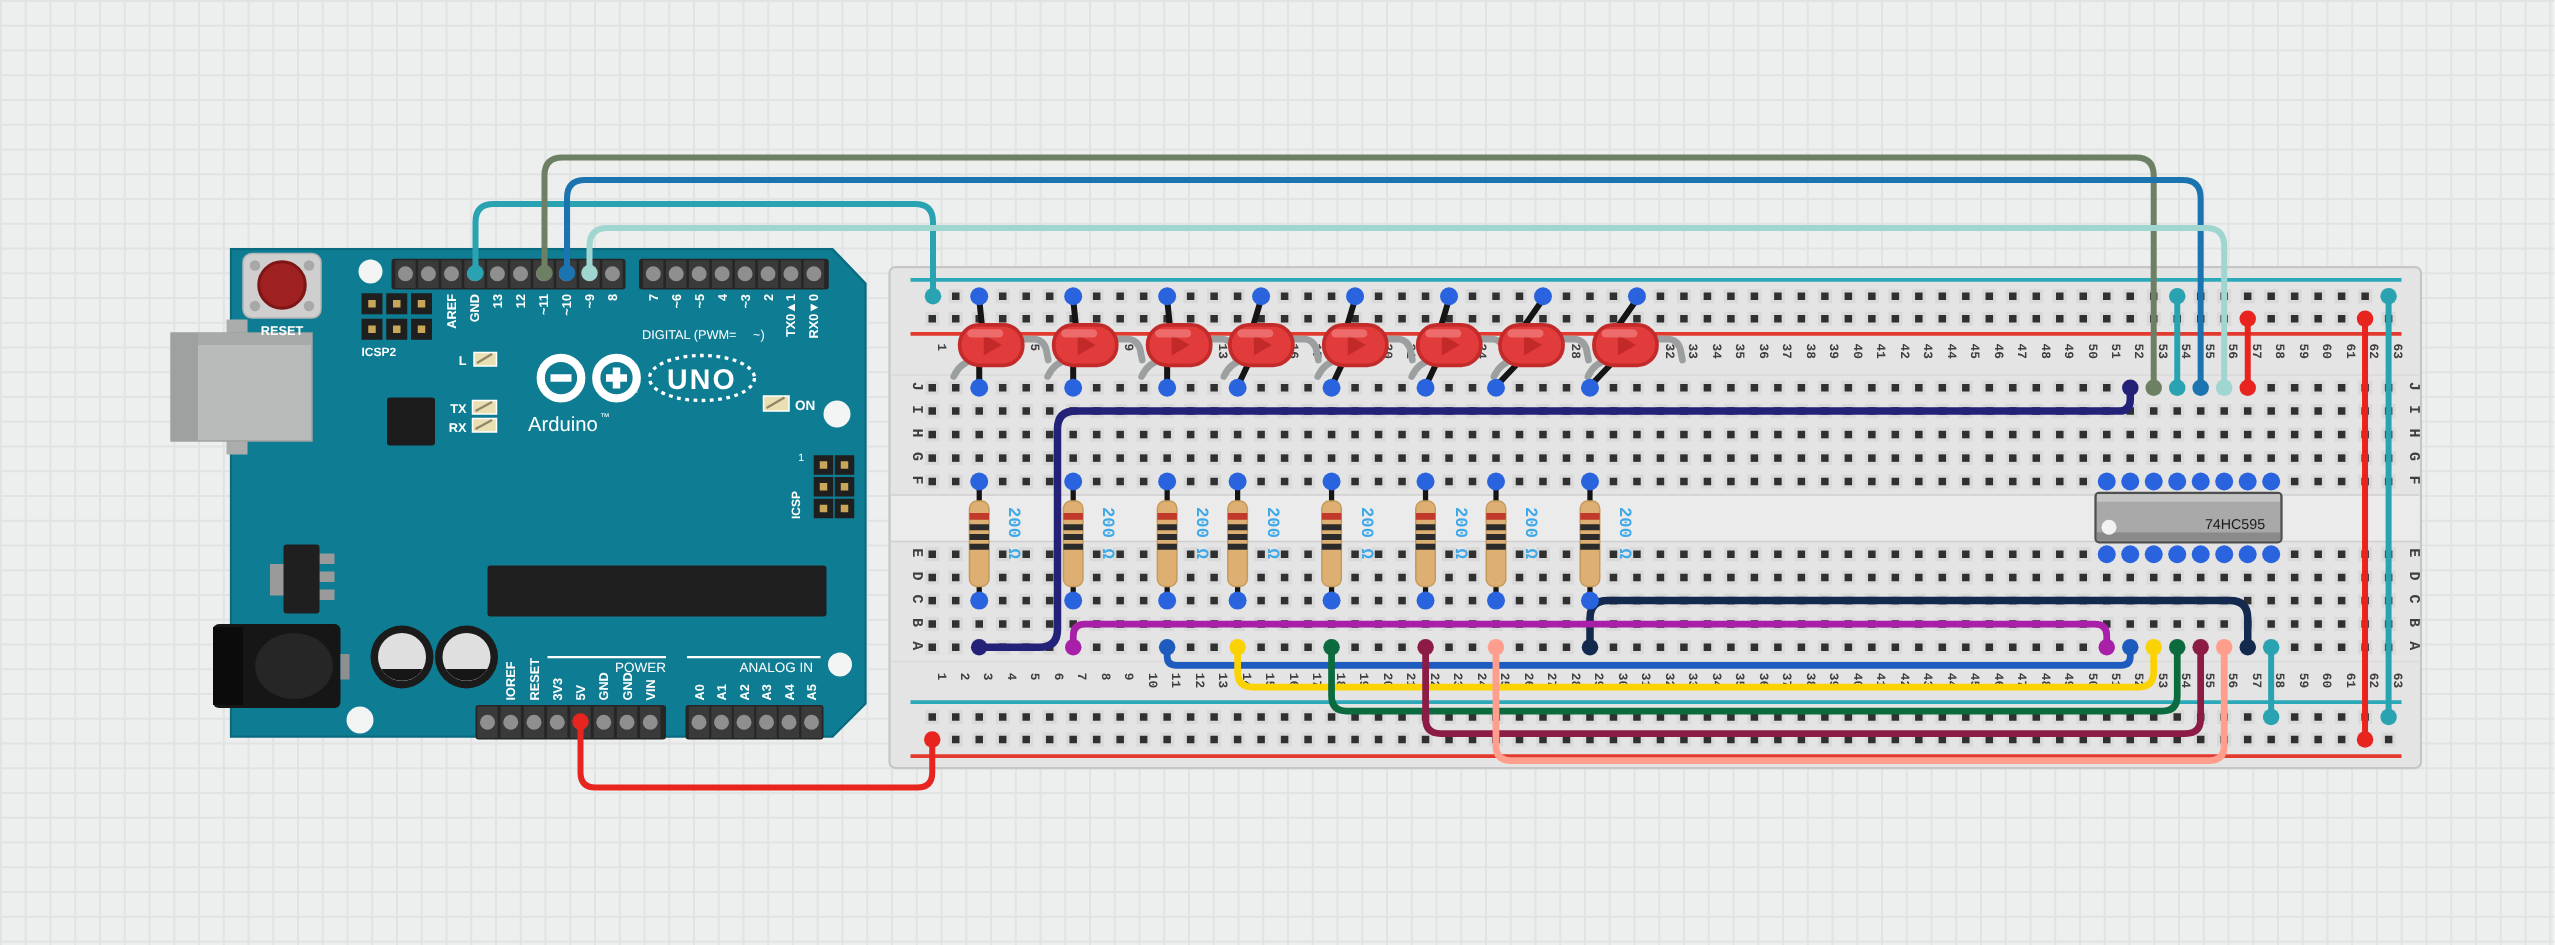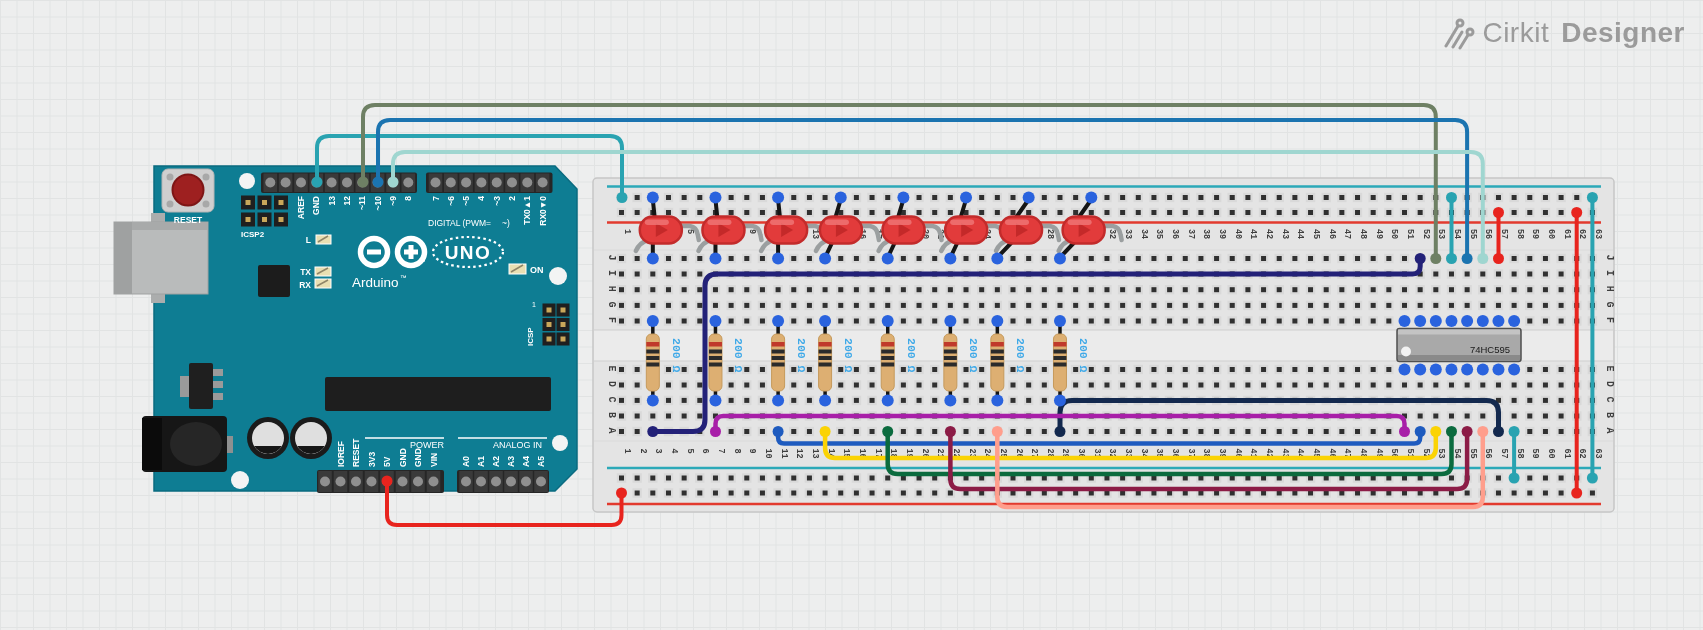--- a/index.html
+++ b/index.html
@@ -2461,26 +2461,13 @@
         <circle cx="1467.1399999999999" cy="369.5" r="6" fill="#2A63DE"></circle>
         <circle cx="1482.8" cy="321" r="6" fill="#2A63DE"></circle>
         <circle cx="1482.8" cy="369.5" r="6" fill="#2A63DE"></circle>
         <circle cx="1498.46" cy="321" r="6" fill="#2A63DE"></circle>
         <circle cx="1498.46" cy="369.5" r="6" fill="#2A63DE"></circle>
         <circle cx="1514.12" cy="321" r="6" fill="#2A63DE"></circle>
         <circle cx="1514.12" cy="369.5" r="6" fill="#2A63DE"></circle>
       </g>
   </svg>
 
-  <div class="logo">
-    <svg width="34" height="34" viewBox="0 0 34 34">
-      <g stroke="#9B9B9B" stroke-width="3" stroke-linecap="round" fill="none">
-        <line x1="4" y1="30" x2="16" y2="10"></line>
-        <line x1="11" y1="31" x2="20" y2="16"></line>
-        <line x1="18" y1="32" x2="26" y2="19"></line>
-        <circle cx="18" cy="7" r="3" fill="none"></circle>
-        <circle cx="28" cy="16" r="3" fill="none"></circle>
-      </g>
-    </svg>
-    <span class="l1">Cirkit</span>
-    <span class="l2">Designer</span>
-  </div>
 </div>
 
 </body></html>

